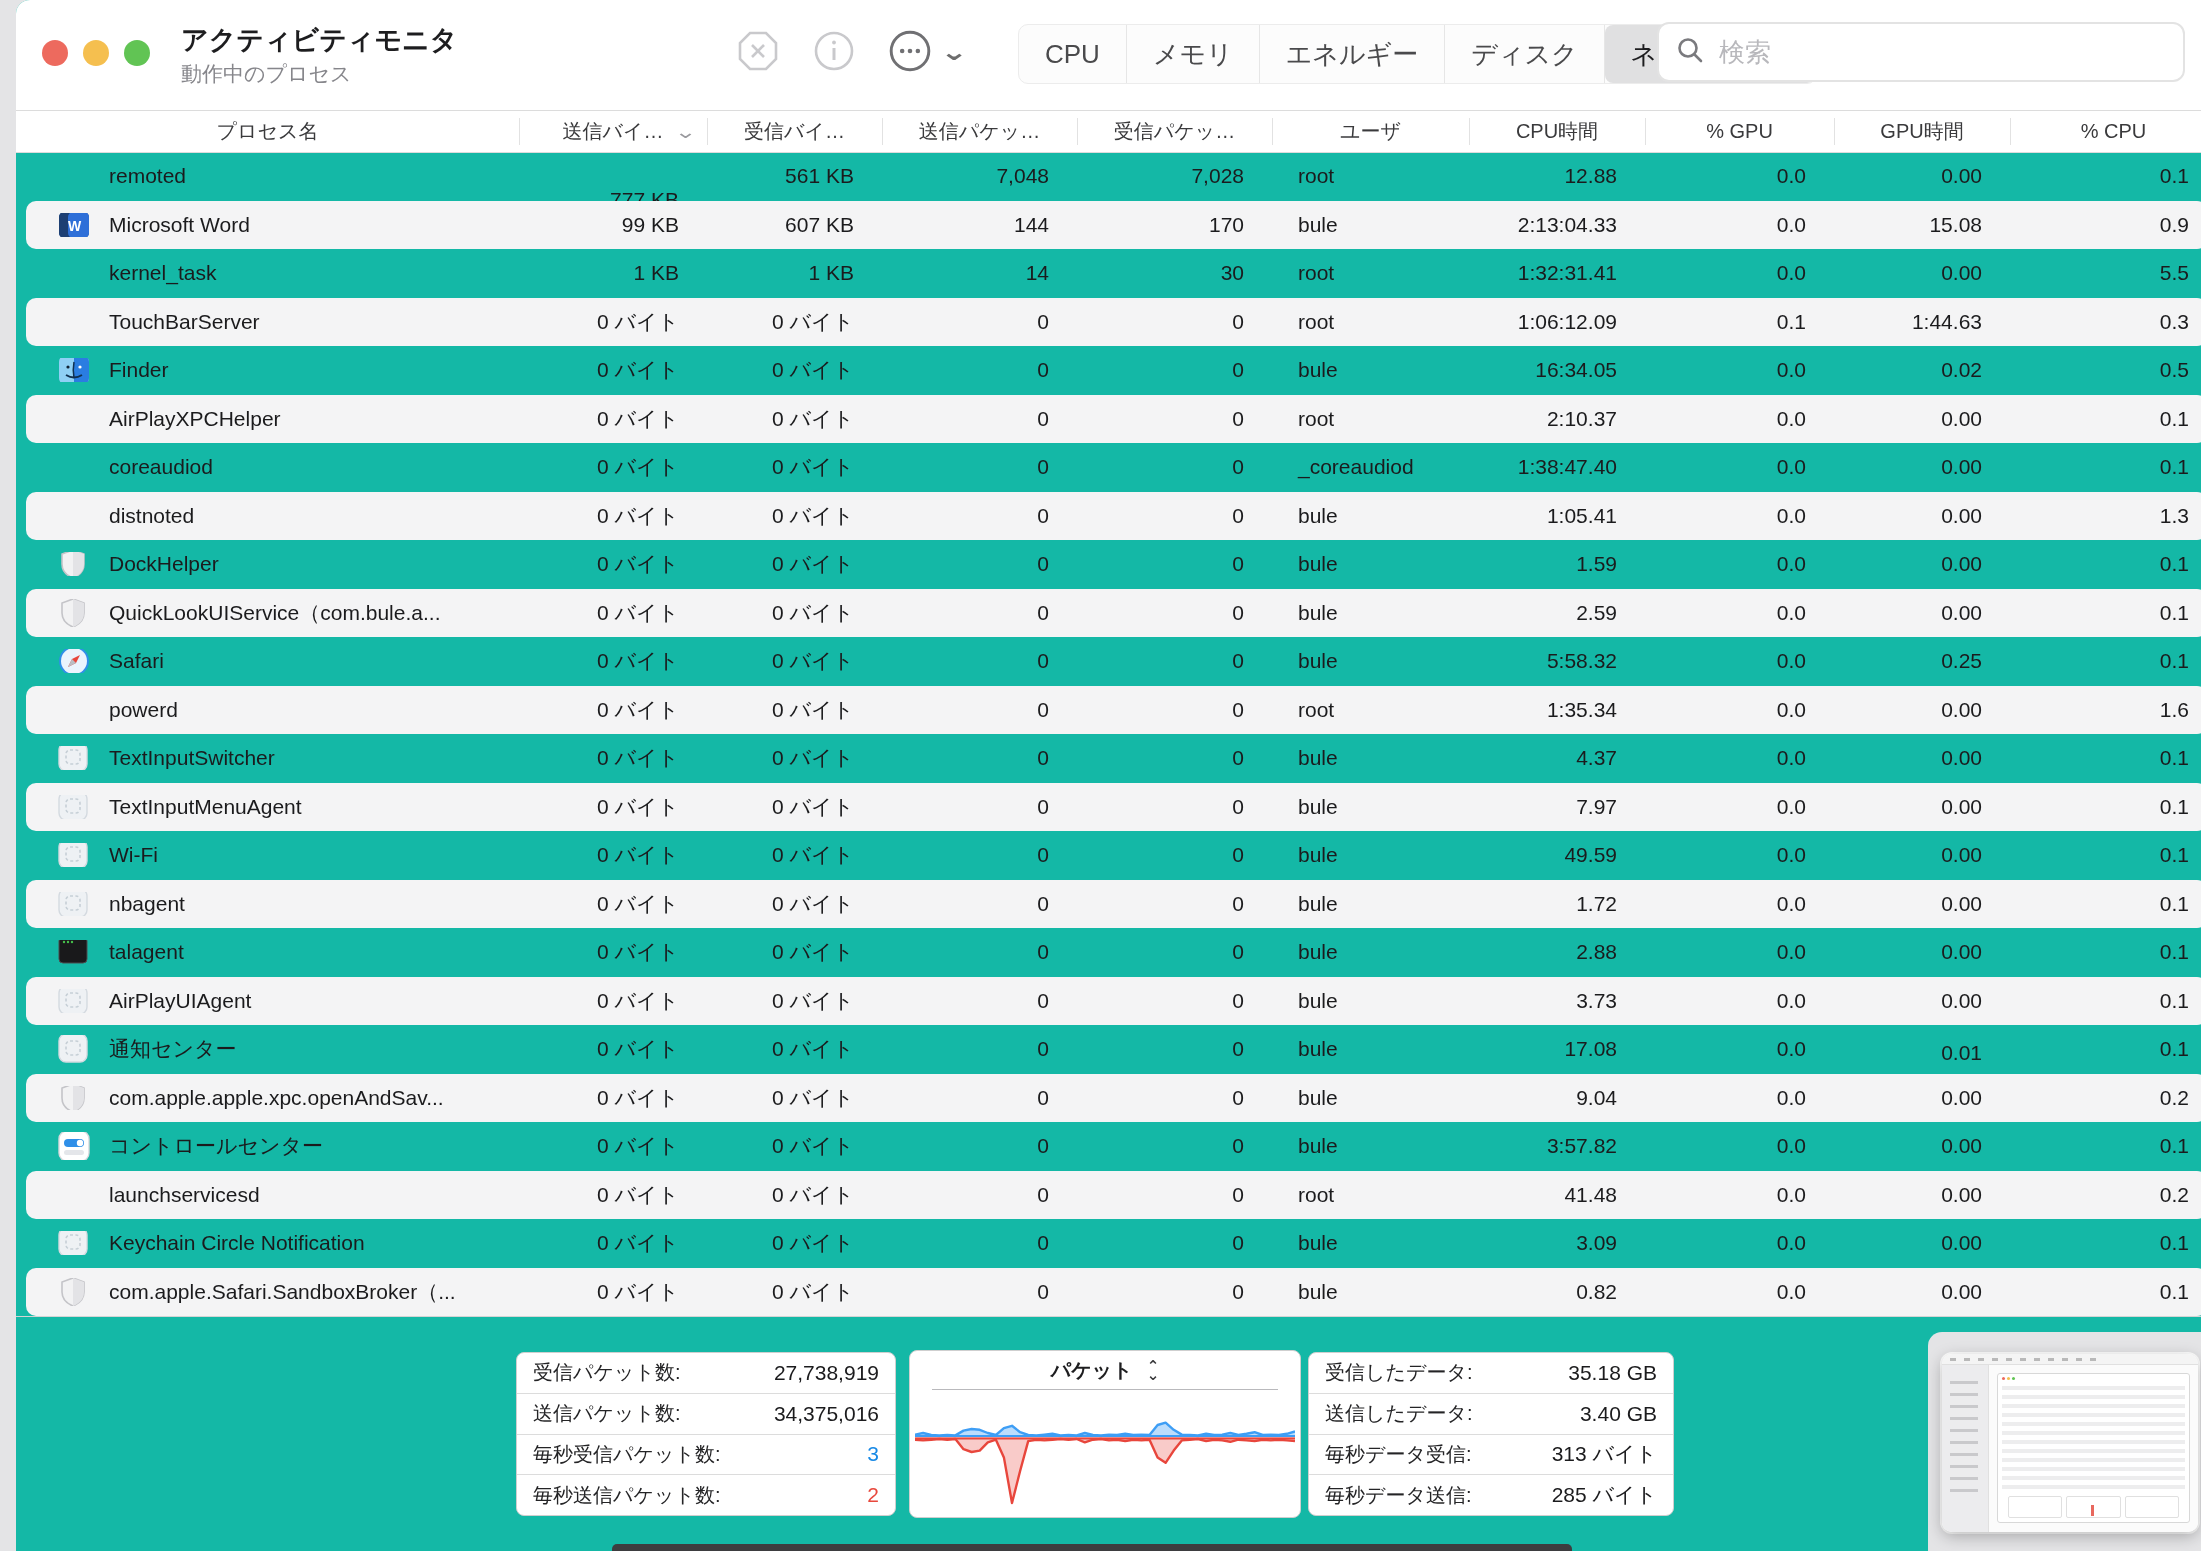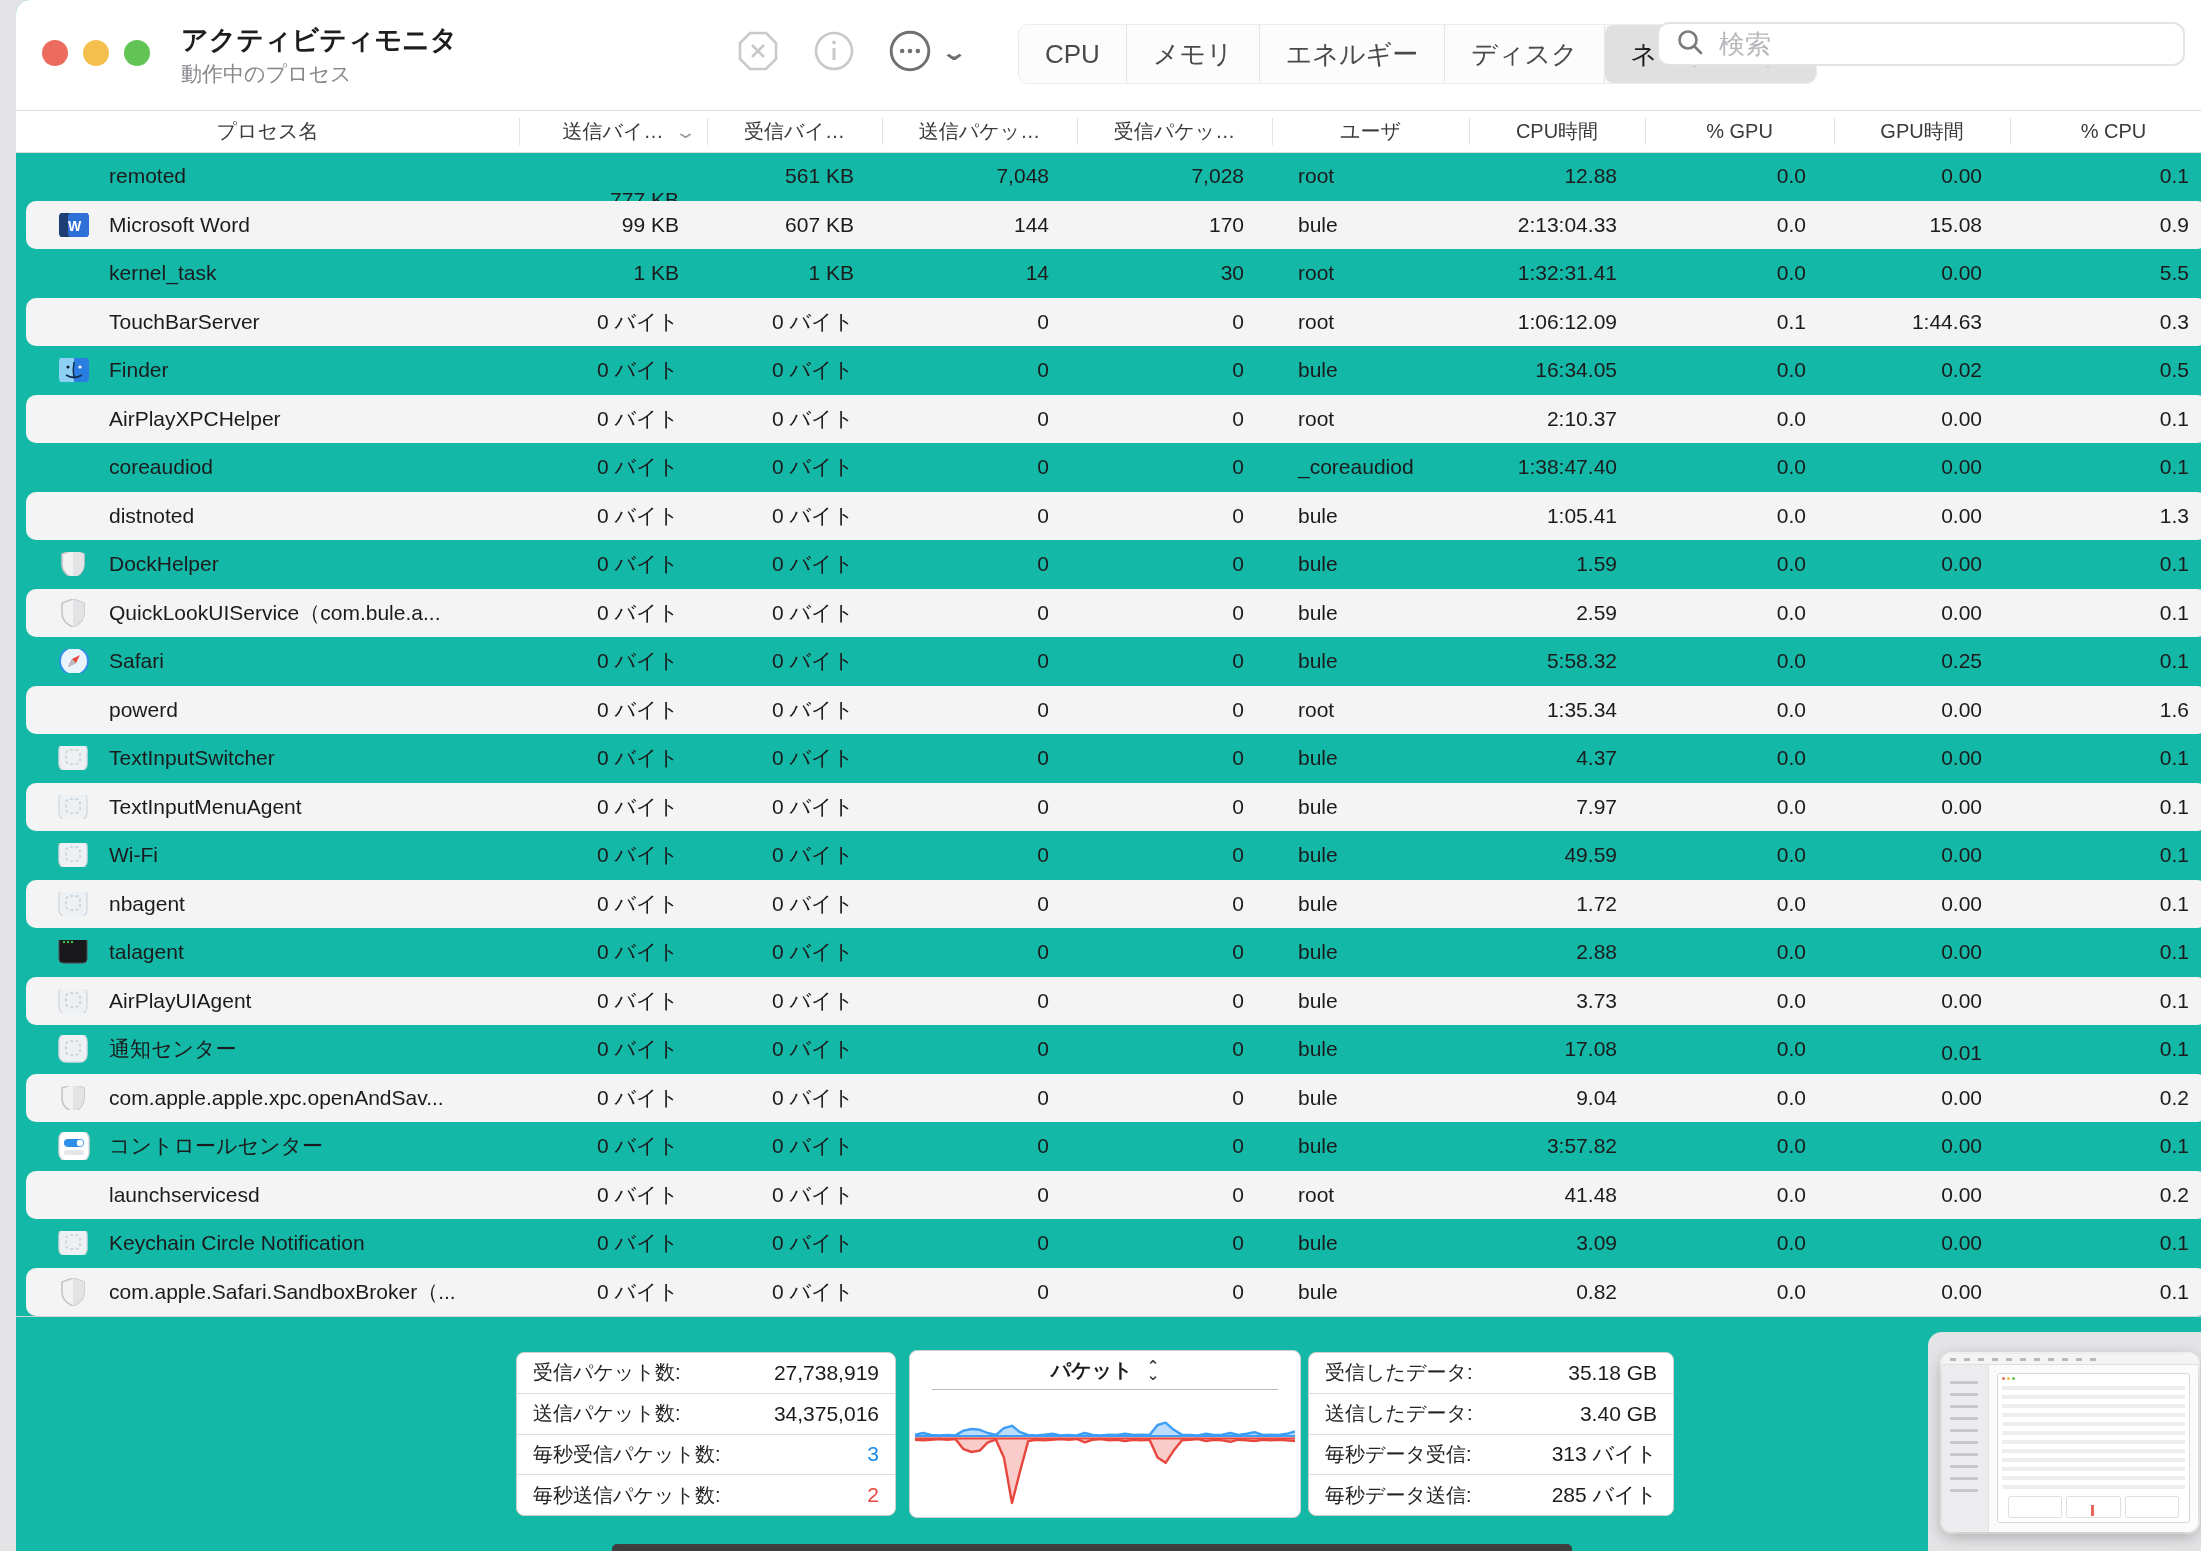--- a/index.html
+++ b/index.html
@@ -31,21 +31,21 @@
     background:#fcfcfc;border:1px solid #ececec;border-radius:10px;overflow:hidden;
   }
   .segment{
     display:flex;align-items:center;justify-content:center;
     padding:0 26px;font-size:26px;color:#4a4a4c;background:transparent;border:none;
     border-right:1px solid #e6e6e6;white-space:nowrap;
   }
   .segment:last-child{border-right:none;}
   .segment.selected{background:#e0e0e1;color:#1d1d1f;border-radius:8px;}
   .search{
-    position:absolute;left:1641px;top:22px;width:528px;height:44px;
+    position:absolute;left:1641px;top:22px;width:528px;height:60px;
     border:2px solid #e3e3e3;border-radius:12px;background:#fff;
     display:flex;align-items:center;padding:0 16px;box-sizing:border-box;gap:12px;
   }
   .search input{
     border:none;outline:none;flex:1;font-size:26px;color:#1d1d1f;background:transparent;
     font-family:"Liberation Sans","DejaVu Sans",sans-serif;
   }
   .search input::placeholder{color:#b8b8bc;}
   
   .thead{

